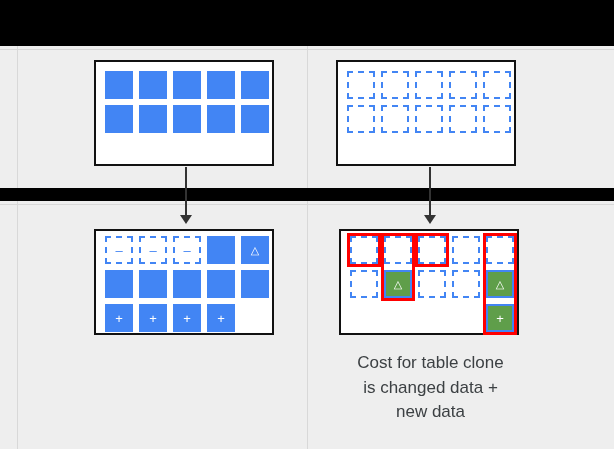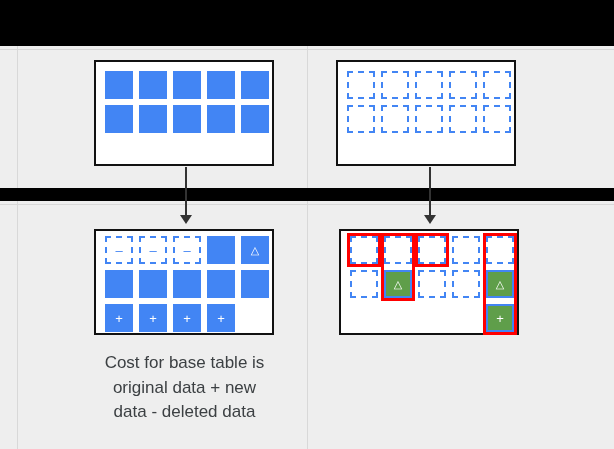--- a/index.html
+++ b/index.html
@@ -238,17 +238,17 @@
         </div>
       </div>
     <div class="grid">
         <div class="redbox" style="left: 6px; top: 2px; width: 34px; height: 34px;"></div>
         <div class="redbox" style="left: 40px; top: 2px; width: 34px; height: 68px;"></div>
         <div class="redbox" style="left: 74px; top: 2px; width: 34px; height: 34px;"></div>
         <div class="redbox" style="left: 142px; top: 2px; width: 34px; height: 102px;"></div>
       </div>
   </div>
 
-  <div class="caption" style="left:72px; top:351px; width:225px;">Cost for base table is
-original data + new
-data - deleted data</div>
+  <div class="caption" style="left:318px; top:351px; width:225px;">Cost for table clone
+is changed data +
+new data</div>
 
 </div>
 
 </body></html>

